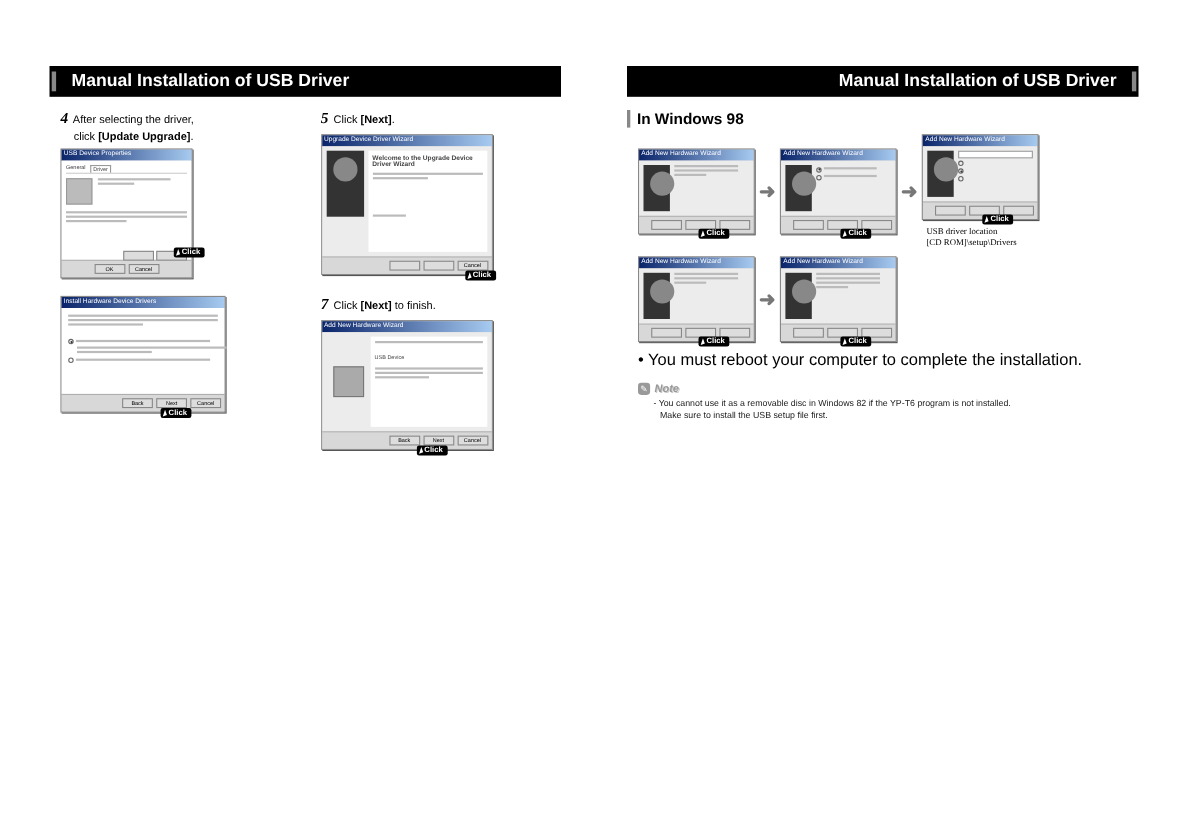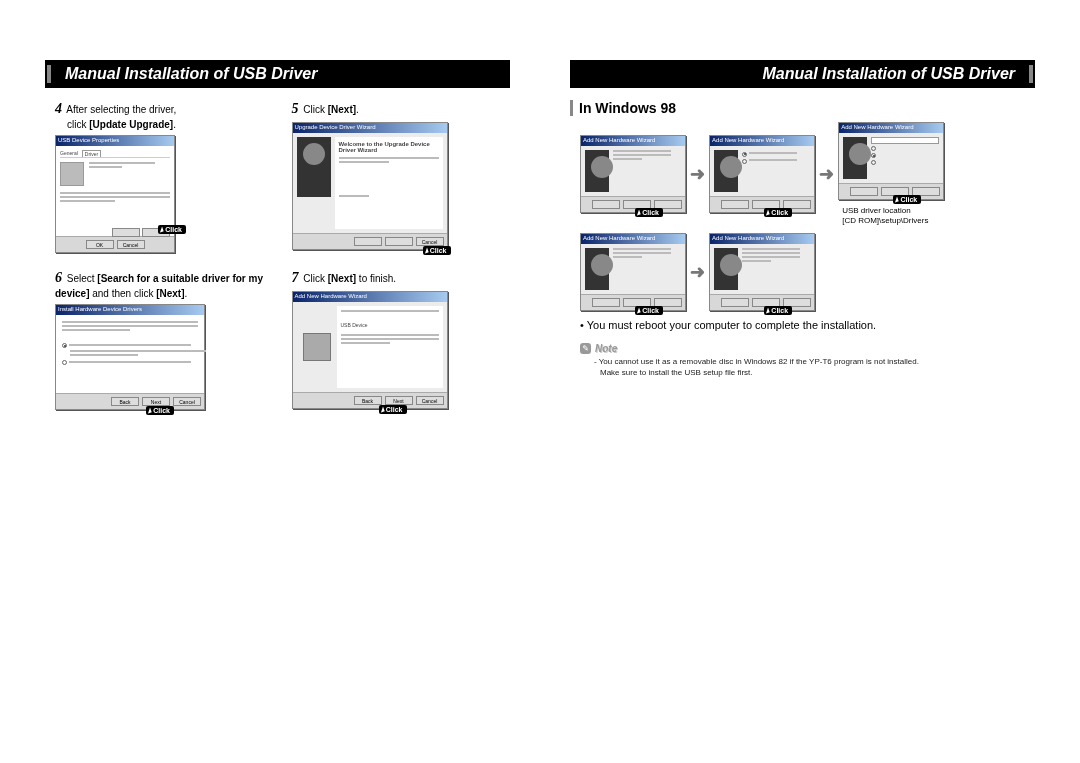--- a/index.html
+++ b/index.html
@@ -4,21 +4,21 @@
   <style>
     * { margin: 0; padding: 0; box-sizing: border-box; }
     body { font-family: Arial, Helvetica, sans-serif; background: #fff; width: 1080px; height: 763px; position: relative; }
 
     .page-wrapper { display: flex; width: 100%; height: 100%; padding: 60px 45px 0 45px; gap: 60px; }
     .page { flex: 1; position: relative; }
 
     
     .header-bar { background: #000; height: 28px; margin-bottom: 12px; display: flex; align-items: center; }
     .header-bar.right { justify-content: flex-end; }
-    .header-text { background: #000; color: #fff; font-weight: bold; font-size: 16px; padding: 0 8px; font-style: italic; }
+    .header-text { background: #000; color: #fff; font-weight: bold; font-size: 16px; padding: 0 8px; }
     .header-bar .tick { display: inline-block; width: 4px; height: 18px; background: #888; margin-left: 2px; margin-right: 6px; }
     .header-bar.right .tick { margin-left: 6px; margin-right: 2px; }
 
     
     .steps-row { display: flex; gap: 18px; margin-bottom: 12px; }
     .step { flex: 1; }
     .step-label { font-size: 10px; line-height: 1.3; margin-bottom: 4px; }
     .step-num { font-family: Georgia, serif; font-style: italic; font-weight: bold; font-size: 14px; margin-right: 2px; }
     .step-label b { font-weight: bold; }
 
@@ -39,21 +39,21 @@
     .subhead-bar { width: 3px; height: 16px; background: #888; }
     .subhead-text { font-weight: bold; font-size: 14px; }
     .sub-instr { font-size: 10px; margin-bottom: 10px; padding-left: 10px; }
 
     .flow-row { display: flex; align-items: center; gap: 4px; margin-bottom: 8px; }
     .flow-win { width: 106px; }
     .arrow { font-size: 18px; color: #777; font-weight: bold; }
 
     .usb-loc { font-size: 8px; line-height: 1.2; margin-left: 4px; }
 
-    .reboot-line { font-size: 11px; margin-top: 8px; margin-bottom: 12px; padding-left: 10px; }
+    .reboot-line { font-size: 15px; margin-top: 8px; margin-bottom: 12px; padding-left: 10px; }
     .reboot-line::before { content: "• "; }
 
     .note-block { padding-left: 10px; }
     .note-head { display: flex; align-items: center; gap: 4px; margin-bottom: 3px; }
     .note-icon { width: 11px; height: 11px; background: #999; border-radius: 3px; display: inline-flex; align-items: center; justify-content: center; color: #fff; font-size: 8px; }
     .note-label { font-weight: bold; font-size: 10px; color: #999; font-style: italic; text-shadow: 1px 1px 0 #ccc; }
     .note-text { font-size: 8px; line-height: 1.3; padding-left: 14px; color: #222; }
     .note-text .dash::before { content: "- "; }
 
     
@@ -135,24 +135,20 @@
           <div class="click-badge" style="right:-4px; bottom:-6px;">
               <span>Click</span>
             </div>
         </div>
       </div>
     </div>
 
     <div class="steps-row" style="margin-top:16px;">
 
       <div class="step" style="padding-left:10px">
-        <div class="step-label">
-          <span class="step-num">6</span>
-          <span>Select  </span><b>[Search for a suitable driver for my device]</b><span> and then click </span><b>[Next]</b><span>.</span>
-        </div>
         <div class="win" style="width:150px;">
           <div class="win-title">Install Hardware Device Drivers</div>
           <div class="win-body white" style="height:78px; padding:6px;">
             <div class="grey-lines" style="width:100%"><span></span><span></span><span class="short"></span></div>
             <div style="height:8px"></div>
             <div class="radio-line">
                 <span class="radio sel"></span>
                 <span class="grey-lines" style="width:90%">
                   <span></span>
                 </span>
@@ -288,21 +284,21 @@
           </div>
           <div class="win-btns right">
               <div class="btn"></div>
               <div class="btn"></div>
               <div class="btn"></div>
             </div>
           <div class="click-badge" style="right:22px; bottom:-5px;">
               <span>Click</span>
             </div>
         </div>
-        <div class="usb-loc" style="margin-top:6px;">
+        <div class="usb-loc" style="margin-top:6px;font-family:Liberation Serif, serif;">
           <div>USB driver location</div>
           <div>[CD ROM]\setup\Drivers</div>
         </div>
       </div>
     </div>
 
     <div class="flow-row" style="padding-left:10px; margin-top:6px;">
       <div class="win flow-win">
         <div class="win-title">Add New Hardware Wizard</div>
         <div class="win-body" style="height:50px; display:flex;">

